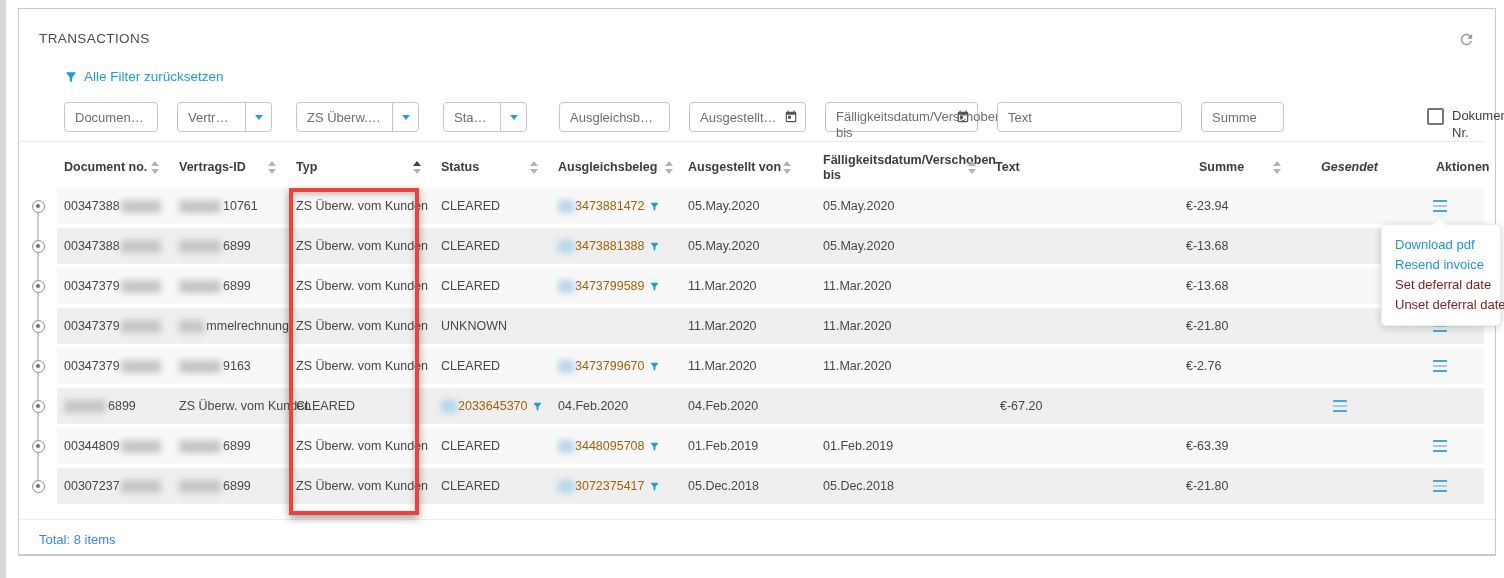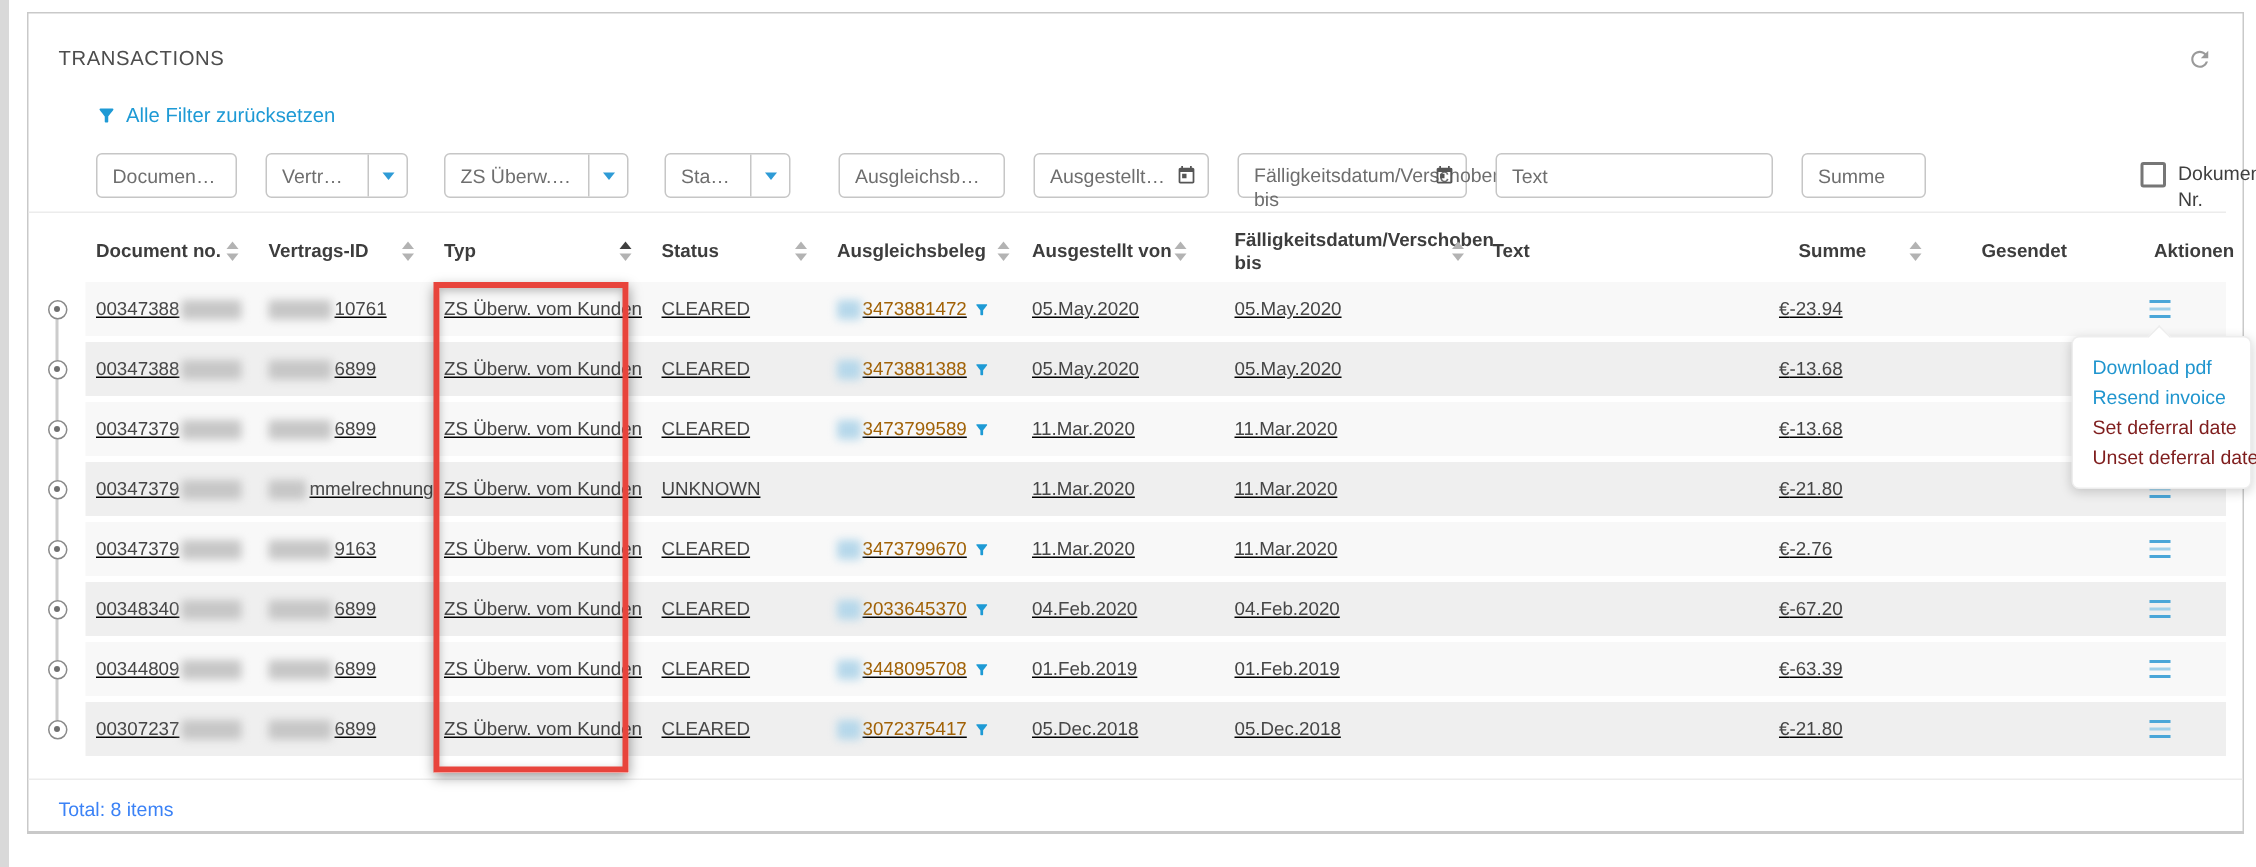--- a/index.html
+++ b/index.html
@@ -38,32 +38,32 @@
   .doc-check .cb-label { font-size:13px; color:#3f3f3f; width:72px; line-height:17px; }
 
   
   .cols { display:grid; grid-template-columns:115px 117px 145px 117px 130px 135px 172px 186px 115px 100px 95px; }
   .thead { position:absolute; left:0; top:132px; width:1465px; display:flex; border-top:1px solid #ececec; padding-top:10px; min-height:42px; }
   .spacer { width:38px; flex:0 0 auto; }
   .th { font-size:12.5px; font-weight:700; color:#3d3d3d; display:flex; align-items:center;
     justify-content:space-between; padding-left:7px; padding-right:13px; line-height:15px; }
   .th.no-sort { justify-content:flex-start; }
   .th-summe { padding-left:25px; padding-right:8px; }
-  .th-gesendet { padding-left:32px; }
+  .th-gesendet { padding-left:32px;font-style:italic; }
   .th-aktionen { padding-left:47px; }
   .sort { display:flex; flex-direction:column; align-items:center; gap:2.5px; flex:0 0 auto; cursor:pointer; }
   .sort i { display:block; width:0; height:0; border-left:4px solid transparent; border-right:4px solid transparent; }
   .sort .up { border-bottom:5px solid #b3b3b3; }
   .sort .dn { border-top:5px solid #b3b3b3; }
   .sort.active-up .up { border-bottom-color:#404040; }
 
   
   .rows { position:absolute; left:0; top:179px; width:1465px; }
   .connector { position:absolute; left:18px; top:18px; width:2px; height:280px; background:#cccccc; }
-  .row { position:relative; height:36px; margin-bottom:4px; display:flex;text-decoration:underline; }
+  .row { position:relative; height:36px; margin-bottom:4px; display:flex; }
   .expander { width:38px; flex:0 0 auto; display:flex; align-items:center; justify-content:center; cursor:pointer; position:relative; z-index:1; }
   .exp-circle { width:13px; height:13px; border:1.5px solid #8a8a8a; border-radius:50%; background:#fff; position:relative; }
   .exp-circle::after { content:""; position:absolute; left:50%; top:50%; width:4px; height:4px; margin:-2px 0 0 -2px; border-radius:50%; background:#6f6f6f; }
   .stripe { flex:1; }
   .row:nth-child(odd) .stripe { background:#efefef; }
   .row:nth-child(even) .stripe { background:#f8f8f8; }
   .cell { font-size:12.5px; color:#474747; display:flex; align-items:center; padding-left:7px; white-space:nowrap; overflow:visible; }
   .blur { display:inline-block; height:13px; border-radius:2px; filter:blur(3px); }
   .blur-doc { width:40px; background:#c6c6c6; margin-left:1px; }
   .blur-vertrag { width:42px; background:#c6c6c6; margin-right:2px; }
@@ -499,24 +499,20 @@
           </div>
       </div>
     </div>
 
     <div class="row">
       <div class="expander">
           <span class="exp-circle"></span>
         </div>
       <div class="stripe cols">
         <div class="cell">
-            <span>00348340</span>
-            <span class="blur blur-doc"></span>
-          </div>
-        <div class="cell">
             <span class="blur blur-vertrag"></span>
             <span>6899</span>
           </div>
         <div class="cell">
             <span>ZS Überw. vom Kunden</span>
           </div>
         <div class="cell">
             <span>CLEARED</span>
           </div>
         <div class="cell">

